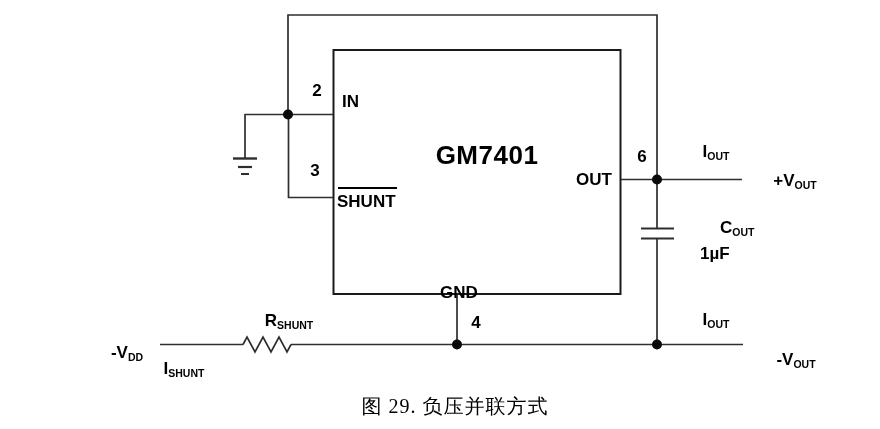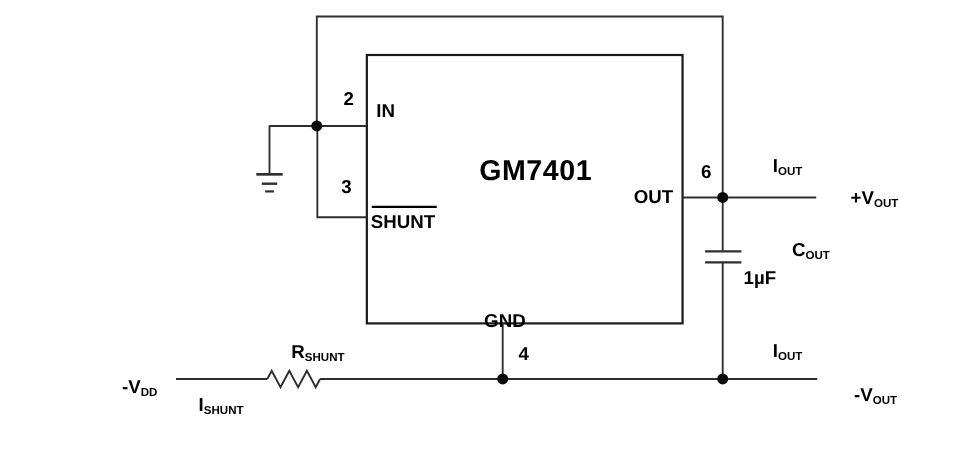--- a/index.html
+++ b/index.html
@@ -81,31 +81,32 @@
 
   <div class="lbl cc" style="left:716px;top:152px">
     <span>I</span><sub>OUT</sub>
   </div>
   <div class="lbl cc" style="left:795px;top:181px">
     <span>+V</span><sub>OUT</sub>
   </div>
   <div class="lbl vc" style="left:720px;top:228px">
     <span>C</span><sub>OUT</sub>
   </div>
-  <div class="lbl vc" style="left:676px;top:253px">1µF</div>
+  <div class="lbl vc" style="left:700px;top:253px">1µF</div>
   <div class="lbl cc" style="left:716px;top:320px">
     <span>I</span><sub>OUT</sub>
   </div>
   <div class="lbl cc" style="left:796px;top:360px">
     <span>-V</span><sub>OUT</sub>
   </div>
   <div class="lbl cc" style="left:127px;top:353px">
     <span>-V</span><sub>DD</sub>
   </div>
-  <div class="lbl cc" style="left:201px;top:369px">
+  <div class="lbl cc" style="left:184px;top:369px">
     <span>I</span><sub>SHUNT</sub>
   </div>
   <div class="lbl cc" style="left:289px;top:321px">
     <span>R</span><sub>SHUNT</sub>
   </div>
 
+  <div class="caption" style="left:455px;top:393px">图 29. 负压并联方式</div>
 
 </div>
 
 </body></html>

